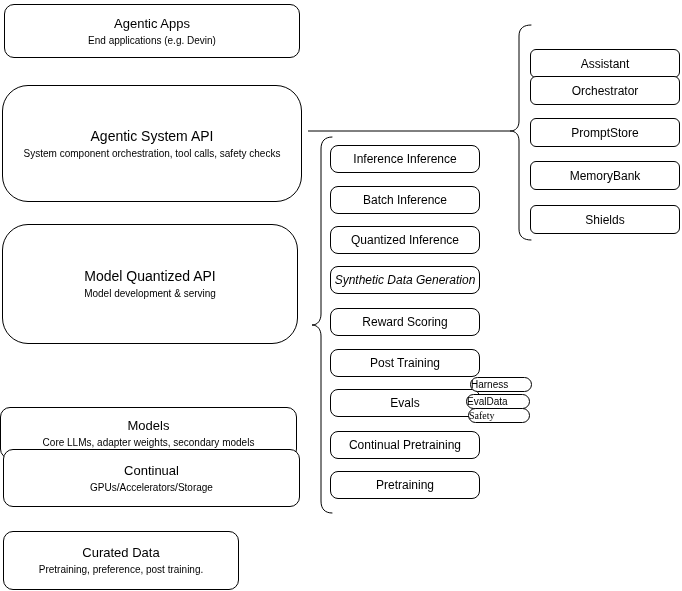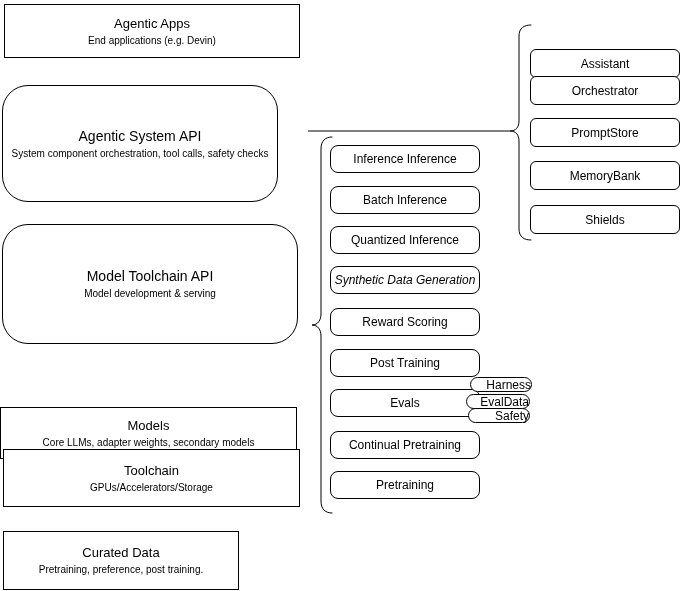--- a/index.html
+++ b/index.html
@@ -22,43 +22,43 @@
     position: absolute;
     box-sizing: border-box;
     background: #ffffff;
     border: 1px solid #000000;
     display: flex;
     flex-direction: column;
     align-items: center;
     justify-content: center;
     text-align: center;
   }
-  .lbox { border-radius: 0; gap: 4px; padding: 0 8px; }
+  .lbox { border-radius: 10px; gap: 4px; padding: 0 8px; }
   .lbox.bigradius { border-radius: 26px; }
   .lbox .title { font-size: 13px; line-height: 15px; }
   .lbox.bigtitle .title { font-size: 14px; line-height: 16px; }
   .lbox .subtitle { font-size: 10px; line-height: 12px; }
   .mbox {
     left: 330px; width: 150px; height: 28px;
     border-radius: 8px; font-size: 12px;
   }
   .rbox {
     left: 530px; width: 150px; height: 29px;
     border-radius: 6px; font-size: 12px;
   }
   .pill {
     position: absolute;
     box-sizing: border-box;
     background: #ffffff;
     border: 1px solid #000000;
     border-radius: 8px;
     display: flex;
     align-items: center;
-    justify-content: flex-end;
-    font-size: 12px;
+    justify-content: flex-start;
+    font-size: 10px;
     z-index: 3;
   }
   .mbox, .rbox { z-index: 2; }
   .lbox { z-index: 2; }
 </style>
 </head>
 <body>
 
 <div class="canvas">
 
@@ -66,37 +66,37 @@
     <line x1="308" y1="131" x2="510" y2="131" stroke="#000000" stroke-width="1"></line>
     <path d="M 332 137 C 325 137 321 141 321 149 L 321 314 C 321 320 318 325 312 325 C 318 325 321 330 321 336 L 321 501 C 321 509 325 513 332 513" fill="none" stroke="#000000" stroke-width="1" stroke-linecap="round"></path>
     <path d="M 531 25 C 524 25 519 28 519 36 L 519 121 C 519 127 516 131 510 131 C 516 131 519 135 519 141 L 519 229 C 519 237 524 240 531 240" fill="none" stroke="#000000" stroke-width="1" stroke-linecap="round"></path>
   </svg>
 
   <div class="box lbox" style="left:4px; top:4px; width:296px; height:54px;">
     <div class="title">Agentic Apps</div>
     <div class="subtitle">End applications (e.g. Devin)</div>
   </div>
 
-  <div class="box lbox bigradius bigtitle" style="left:2px; top:85px; width:276px; height:117px;">
+  <div class="box lbox bigradius bigtitle" style="left:2px; top:85px; width:300px; height:117px;">
     <div class="title">Agentic System API</div>
     <div class="subtitle">System component orchestration, tool calls, safety checks</div>
   </div>
 
   <div class="box lbox bigradius bigtitle" style="left:2px; top:224px; width:296px; height:120px;">
-    <div class="title">Model Toolchain API</div>
+    <div class="title">Model Quantized API</div>
     <div class="subtitle">Model development &amp; serving</div>
   </div>
 
   <div class="box lbox" style="left:0; top:371px; width:297px; height:52px;margin-top:36px;">
     <div class="title">Models</div>
     <div class="subtitle">Core LLMs, adapter weights, secondary models</div>
   </div>
 
   <div class="box lbox" style="left:3px; top:449px; width:297px; height:58px;">
-    <div class="title">Toolchain</div>
+    <div class="title">Continual</div>
     <div class="subtitle">GPUs/Accelerators/Storage</div>
   </div>
 
   <div class="box lbox" style="left:3px; top:531px; width:236px; height:59px;">
     <div class="title">Curated Data</div>
     <div class="subtitle">Pretraining, preference, post training.</div>
   </div>
 
   <div class="box mbox" style="top:145px;">
     <span>Inference Inference</span>
@@ -125,21 +125,21 @@
   <div class="box mbox" style="top:471px;">
     <span>Pretraining</span>
   </div>
 
   <div class="pill" style="left:470px; top:377px; width:62px; height:15px;">
     <span>Harness</span>
   </div>
   <div class="pill" style="left:466px; top:394px; width:64px; height:15px;">
     <span>EvalData</span>
   </div>
-  <div class="pill" style="left:468px; top:408px; width:62px; height:15px;">
+  <div class="pill" style="left:468px; top:408px; width:62px; height:15px;font-family:Liberation Serif, serif;">
     <span>Safety</span>
   </div>
 
   <div class="box rbox" style="top:49px;">
     <span>Assistant</span>
   </div>
   <div class="box rbox" style="top:76px;">
     <span>Orchestrator</span>
   </div>
   <div class="box rbox" style="top:118px;">

